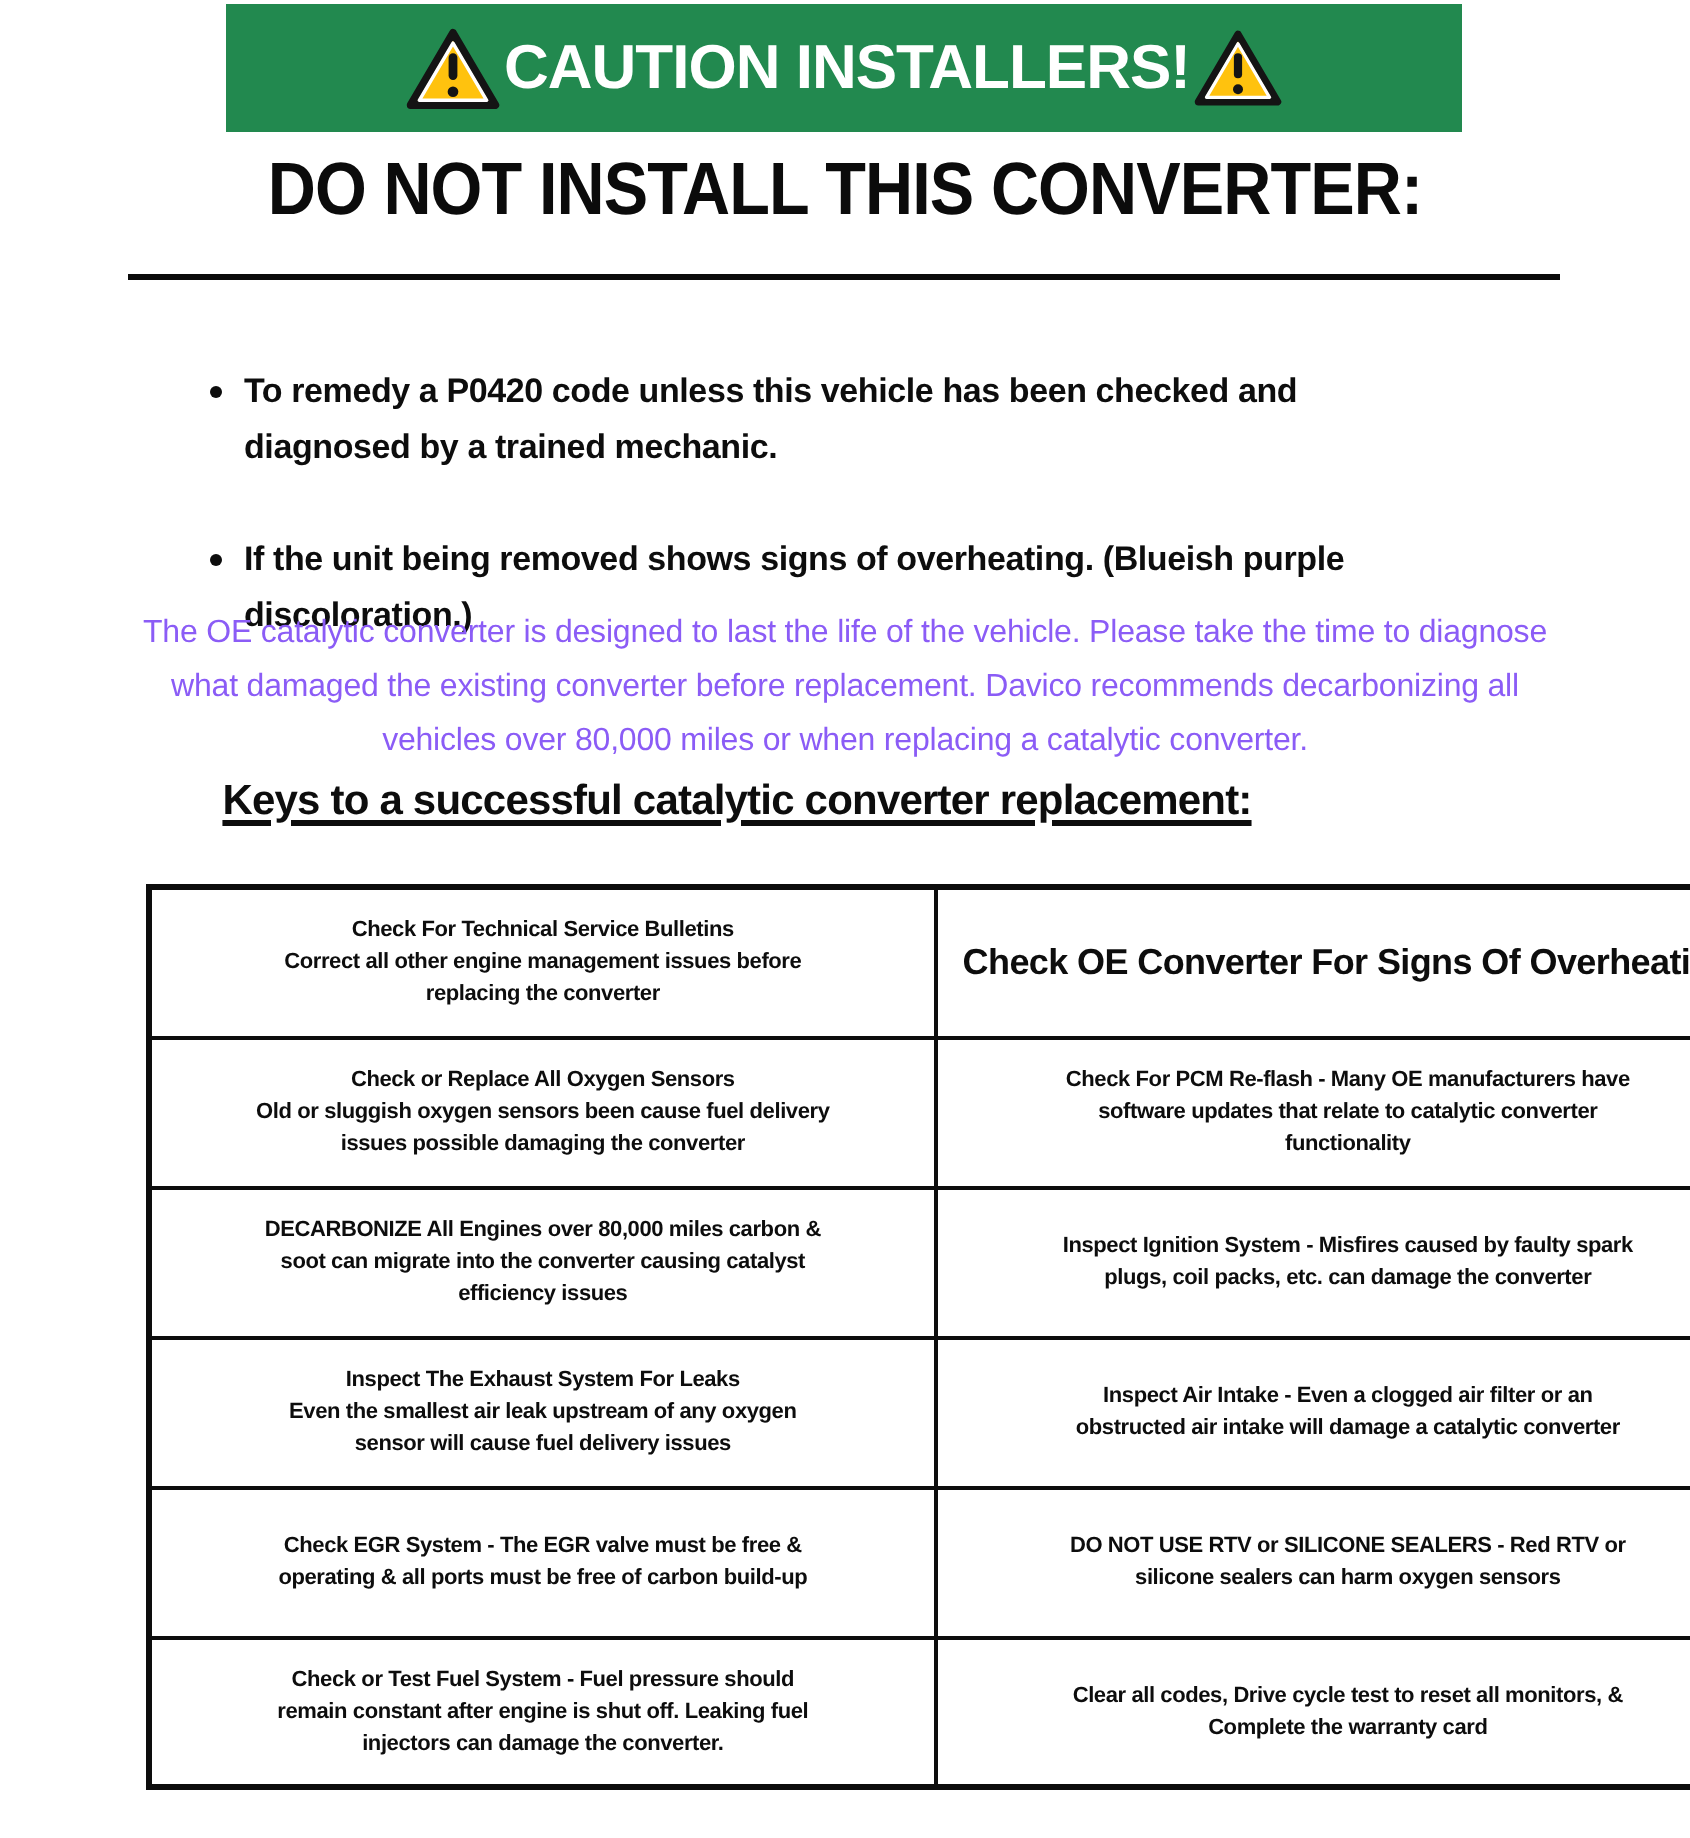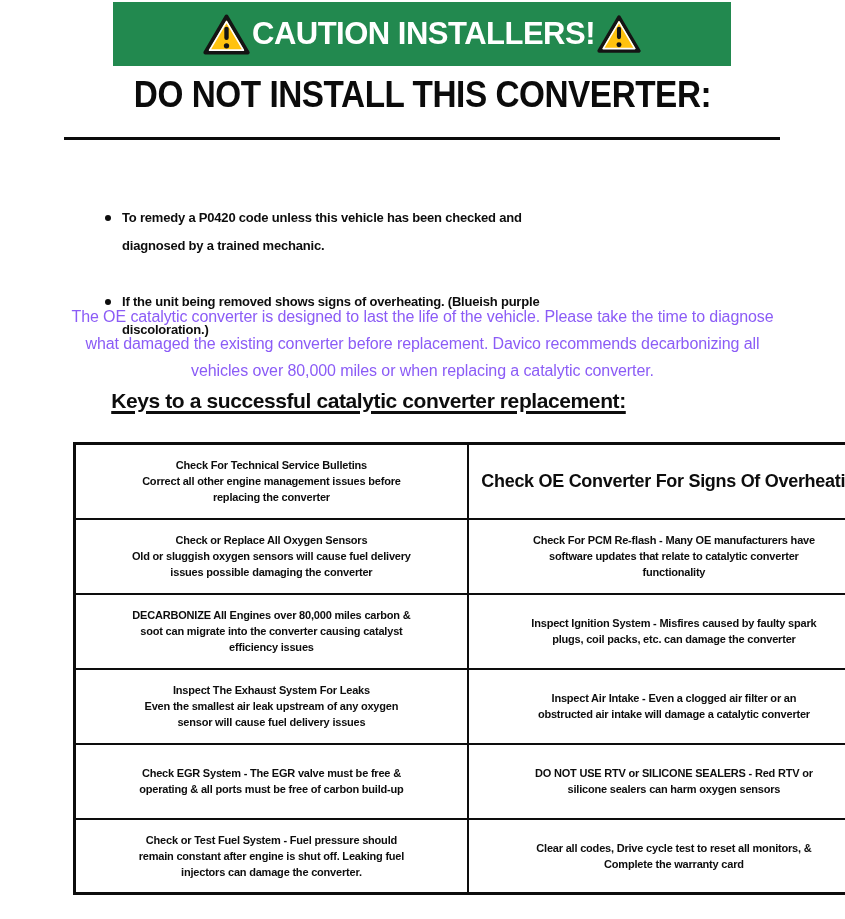--- a/index.html
+++ b/index.html
@@ -30,22 +30,22 @@
     font-size:37px;font-weight:900;letter-spacing:-0.5px;color:#0b0b0b;
     transform:scaleX(0.90);transform-origin:center;white-space:nowrap;
   }
   .divider{
     position:absolute;left:64px;top:137px;width:716px;height:3px;
     background:#0b0b0b;border:none;
   }
 
   
   .bullet-list{
-    position:absolute;left:122px;top:176px;list-style:none;
-    font-weight:700;font-size:13px;letter-spacing:-0.2px;line-height:28px;
+    position:absolute;left:122px;top:154px;list-style:none;
+    font-weight:700;font-size:17px;letter-spacing:-0.2px;line-height:28px;
     white-space:pre-line;color:#0d0d0d;
   }
   .bullet-list li{position:relative;}
   .bullet-list li::before{
     content:"";position:absolute;left:-17px;top:11px;width:6px;height:6px;
     border-radius:50%;background:#0d0d0d;
   }
 
   
   .intro{
@@ -121,21 +121,21 @@
   <table class="keys-table">
     <tbody>
       <tr>
         <td class="col-left">Check For Technical Service Bulletins
 Correct all other engine management issues before
 replacing the converter</td>
         <td class="cell-large">Check OE Converter For Signs Of Overheating</td>
       </tr>
       <tr>
         <td class="col-left">Check or Replace All Oxygen Sensors
-Old or sluggish oxygen sensors will cause fuel delivery
+Old or sluggish oxygen sensors been cause fuel delivery
 issues possible damaging the converter</td>
         <td>Check For PCM Re-flash - Many OE manufacturers have
 software updates that relate to catalytic converter
 functionality</td>
       </tr>
       <tr>
         <td class="col-left">DECARBONIZE All Engines over 80,000 miles carbon &amp;
 soot can migrate into the converter causing catalyst
 efficiency issues</td>
         <td>Inspect Ignition System - Misfires caused by faulty spark

